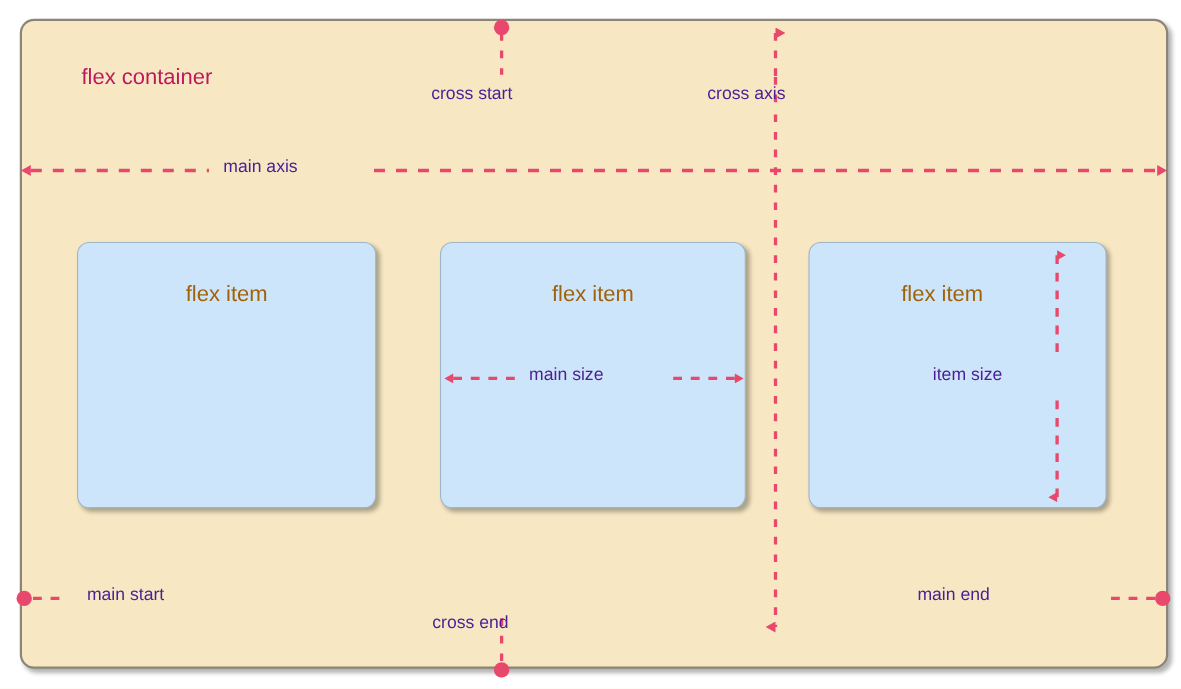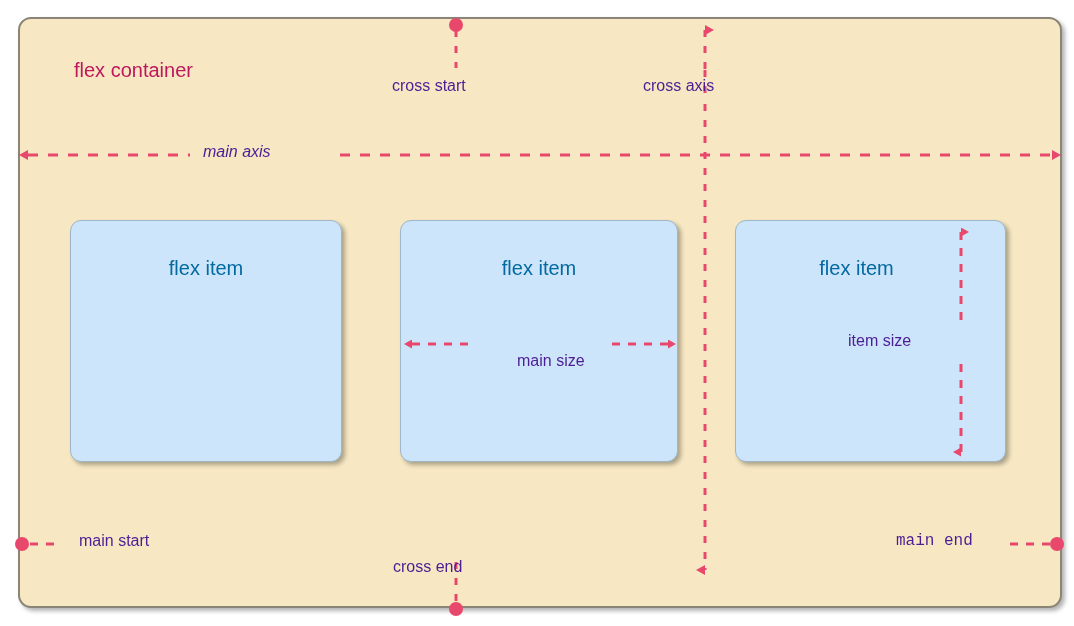--- a/index.html
+++ b/index.html
@@ -57,21 +57,21 @@
   .item-1 { left: 70px;  top: 220px; width: 272px; height: 242px; }
   .item-2 { left: 400px; top: 220px; width: 278px; height: 242px; }
   .item-3 { left: 735px; top: 220px; width: 271px; height: 242px; }
 
   .item-label {
     position: absolute;
     top: 36px;
     width: 100%;
     text-align: center;
     font-size: 20px;
-    color: #0369a1;
+    color: #a16207;
     white-space: nowrap;
   }
   .item-3 .item-label { transform: translateX(-14px); }
 
   
   .anno {
     position: absolute;
     font-size: 16px;
     color: #4c1d95;
     white-space: nowrap;
@@ -155,25 +155,25 @@
     <circle cx="1057" cy="544" r="7" fill="#e8486b"></circle>
 
     <line x1="456" y1="562" x2="456" y2="602" stroke="#e8486b" stroke-width="3" stroke-dasharray="7,9"></line>
     <circle cx="456" cy="609" r="7" fill="#e8486b"></circle>
   </svg>
 
   <div class="anno" style="left:392px; top:77px;">cross start</div>
 
   <div class="anno" style="left:643px; top:77px;">cross axis</div>
 
-  <div class="anno" style="left:203px; top:143px;font-style:italic;">main axis</div>
+  <div class="anno" style="left:203px; top:143px;">main axis</div>
 
-  <div class="anno" style="left:481px; top:352px;margin-left:36px;">main size</div>
+  <div class="anno" style="left:481px; top:332px;">main size</div>
 
   <div class="anno" style="left:848px; top:332px;">item size</div>
 
   <div class="anno" style="left:79px; top:532px;text-align:right;">main start</div>
 
   <div class="anno" style="left:393px; top:532px;margin-top:26px;">cross end</div>
 
-  <div class="anno" style="left:896px; top:532px;font-family:Liberation Mono, monospace;">main end</div>
+  <div class="anno" style="left:834px; top:532px;">main end</div>
 
 </div>
 
 </body></html>

